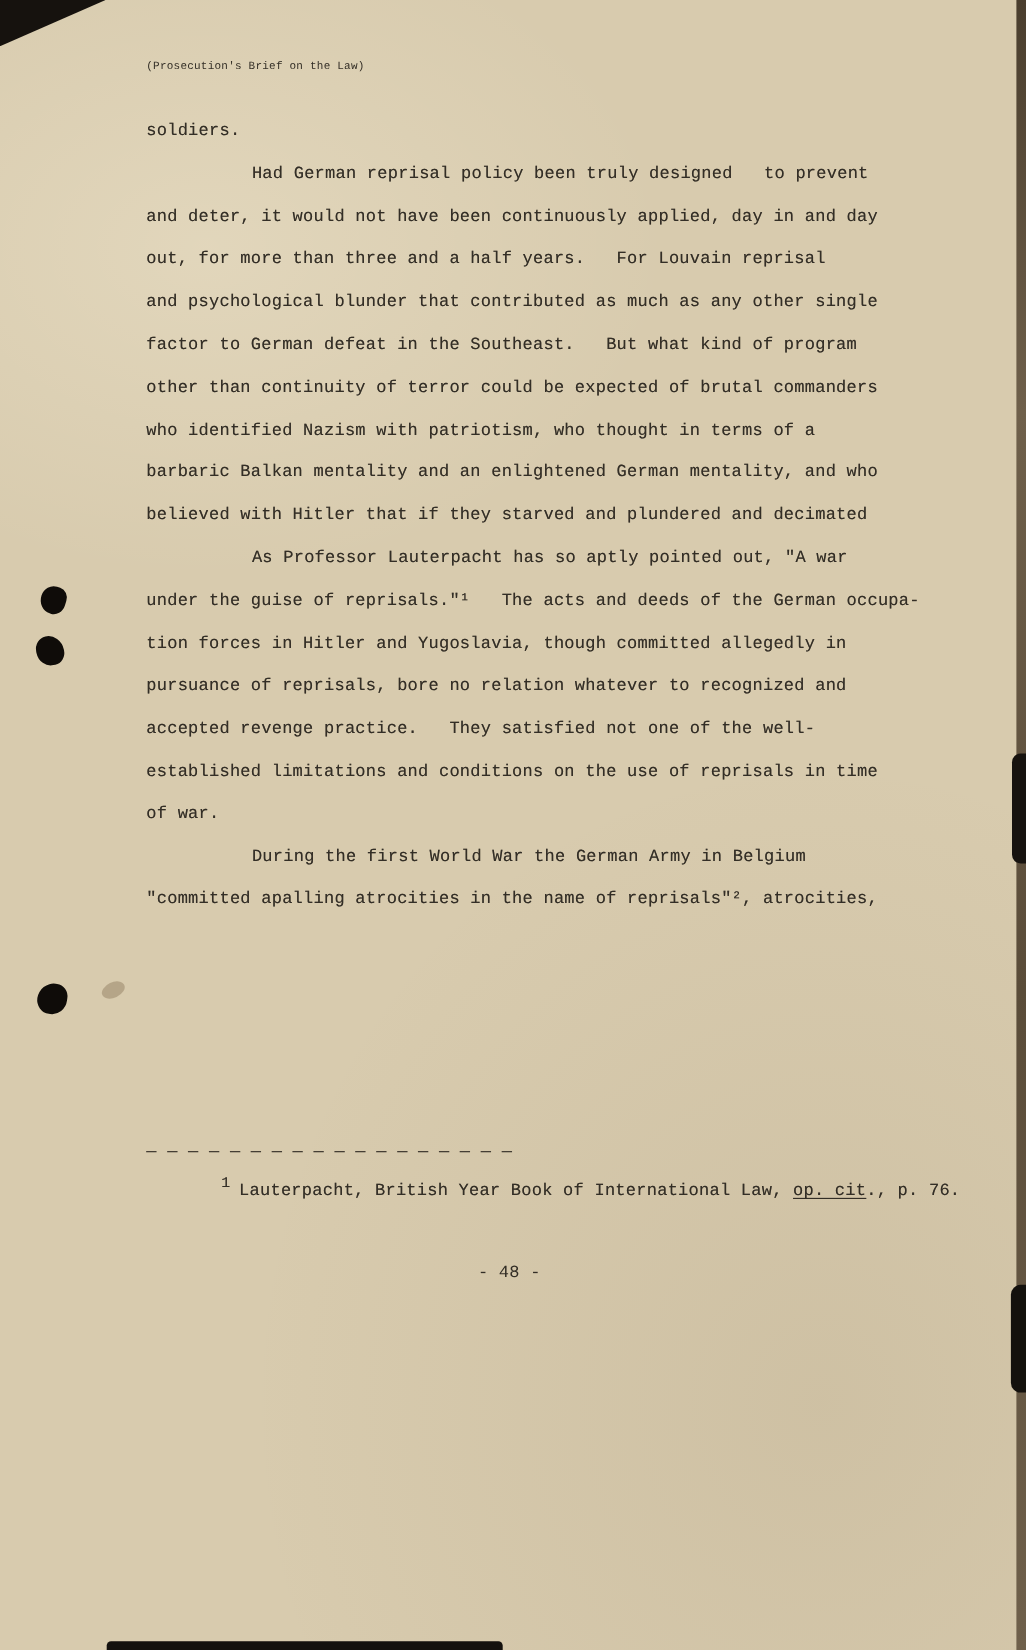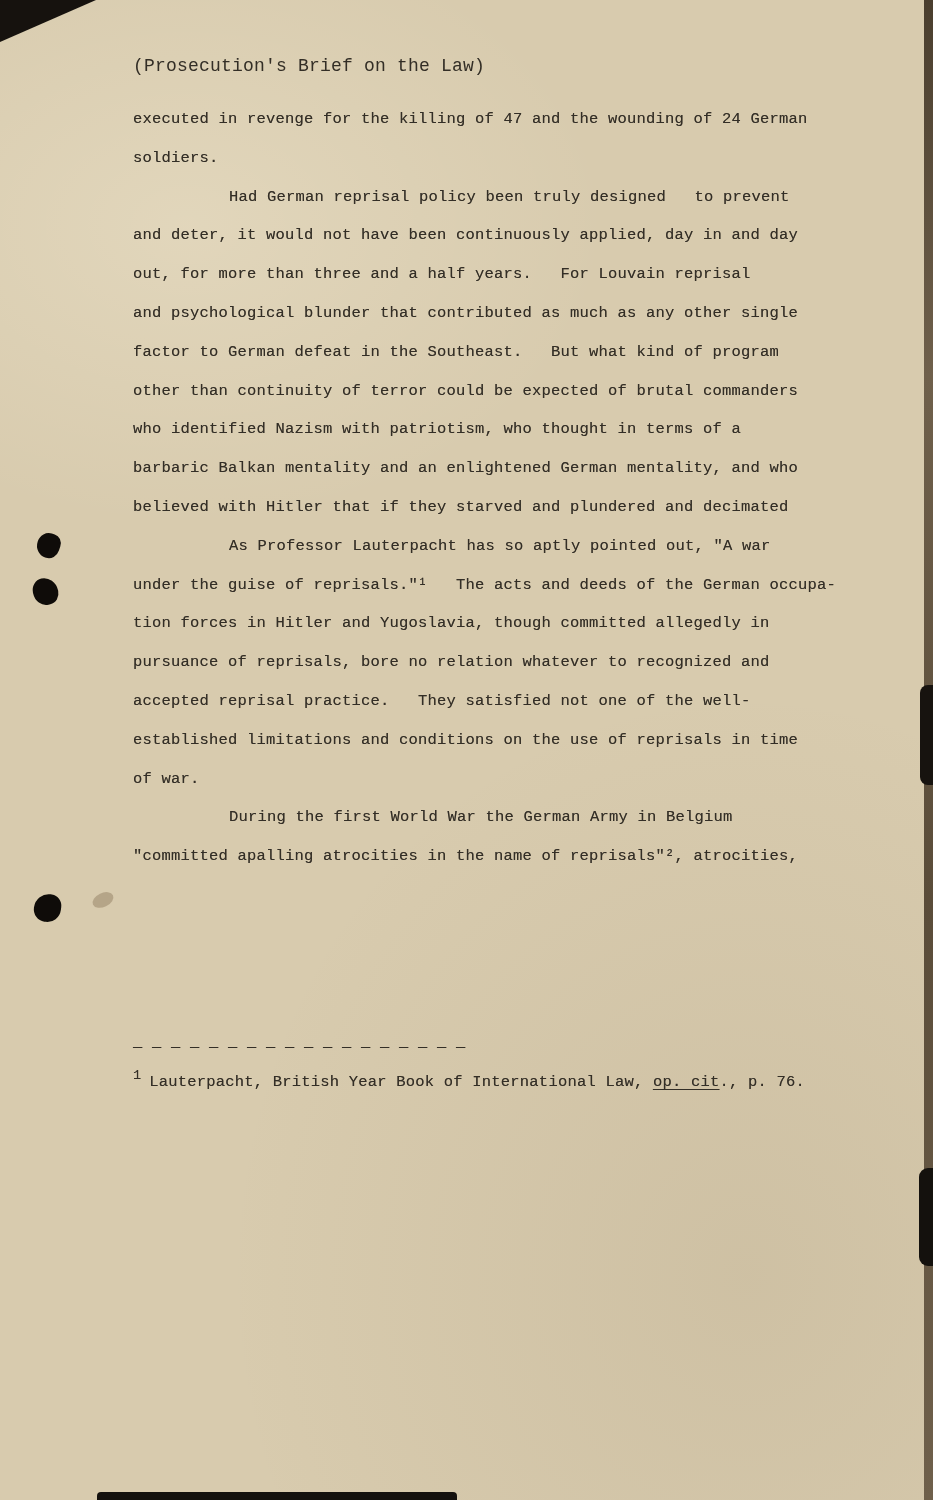--- a/index.html
+++ b/index.html
@@ -16,21 +16,21 @@
     color: #332e26;
   }
 
   .page { position: absolute; inset: 0; }
 
   
   .doc-header {
     position: absolute;
     left: 133px;
     top: 56px;
-    font-size: 18px;
+    font-size: 10px;
     white-space: pre;
     letter-spacing: 0.2px;
   }
   .body-text {
     position: absolute;
     left: 133px;
     top: 100px;
     width: 740px;
   }
   .line {
@@ -57,20 +57,21 @@
     top: 1062px;
     width: 740px;
   }
   .footnote {
     white-space: pre;
     height: 40px;
     line-height: 40px;
     font-size: 15.5px;
     letter-spacing: 0.2px;
     text-shadow: 0 0 0.5px rgba(51,46,38,0.55);
+    text-align: right;
   }
   .fn-marker {
     display: inline-block;
     transform: translateY(-7px);
     font-size: 13.5px;
     margin-right: 8px;
   }
   .u { text-decoration: underline; text-underline-offset: 3px; }
 
   .page-number {
@@ -140,42 +141,42 @@
   <div class="right-blob-2"></div>
   <div class="bottom-strip"></div>
   <div class="ink-spot spot-1"></div>
   <div class="ink-spot spot-2"></div>
   <div class="ink-spot spot-3"></div>
   <div class="smudge"></div>
 
   <div class="doc-header">(Prosecution's Brief on the Law)</div>
 
   <div class="body-text" id="body-lines">
-      <div class="line">executed in revenge for the killing of 47 and the wounding of 24 German</div>
       <div class="line">soldiers.</div>
       <div class="line indent">Had German reprisal policy been truly designed   to prevent</div>
       <div class="line">and deter, it would not have been continuously applied, day in and day</div>
       <div class="line">out, for more than three and a half years.   For Louvain reprisal</div>
       <div class="line">and psychological blunder that contributed as much as any other single</div>
       <div class="line">factor to German defeat in the Southeast.   But what kind of program</div>
       <div class="line">other than continuity of terror could be expected of brutal commanders</div>
       <div class="line">who identified Nazism with patriotism, who thought in terms of a</div>
       <div class="line">barbaric Balkan mentality and an enlightened German mentality, and who</div>
       <div class="line">believed with Hitler that if they starved and plundered and decimated</div>
       <div class="line indent">As Professor Lauterpacht has so aptly pointed out, "A war</div>
       <div class="line">under the guise of reprisals."¹   The acts and deeds of the German occupa-</div>
       <div class="line">tion forces in Hitler and Yugoslavia, though committed allegedly in</div>
       <div class="line">pursuance of reprisals, bore no relation whatever to recognized and</div>
-      <div class="line">accepted reprisal practice.   They satisfied not one of the well-</div>
+      <div class="line">accepted revenge practice.   They satisfied not one of the well-</div>
       <div class="line">established limitations and conditions on the use of reprisals in time</div>
       <div class="line">of war.</div>
       <div class="line indent">During the first World War the German Army in Belgium</div>
       <div class="line">"committed apalling atrocities in the name of reprisals"², atrocities,</div>
     </div>
 
   <div class="footnote-sep">— — — — — — — — — — — — — — — — — —</div>
 
   <div class="footnotes" id="footnotes">
       <div class="footnote"><span class="fn-marker">1</span><span>Lauterpacht, British Year Book of International Law, </span><span class="u">op. cit</span><span>., p. 76.</span></div>
     </div>
 
+  <div class="page-number">- 48 -</div>
 
 </div>
 
 </body></html>

